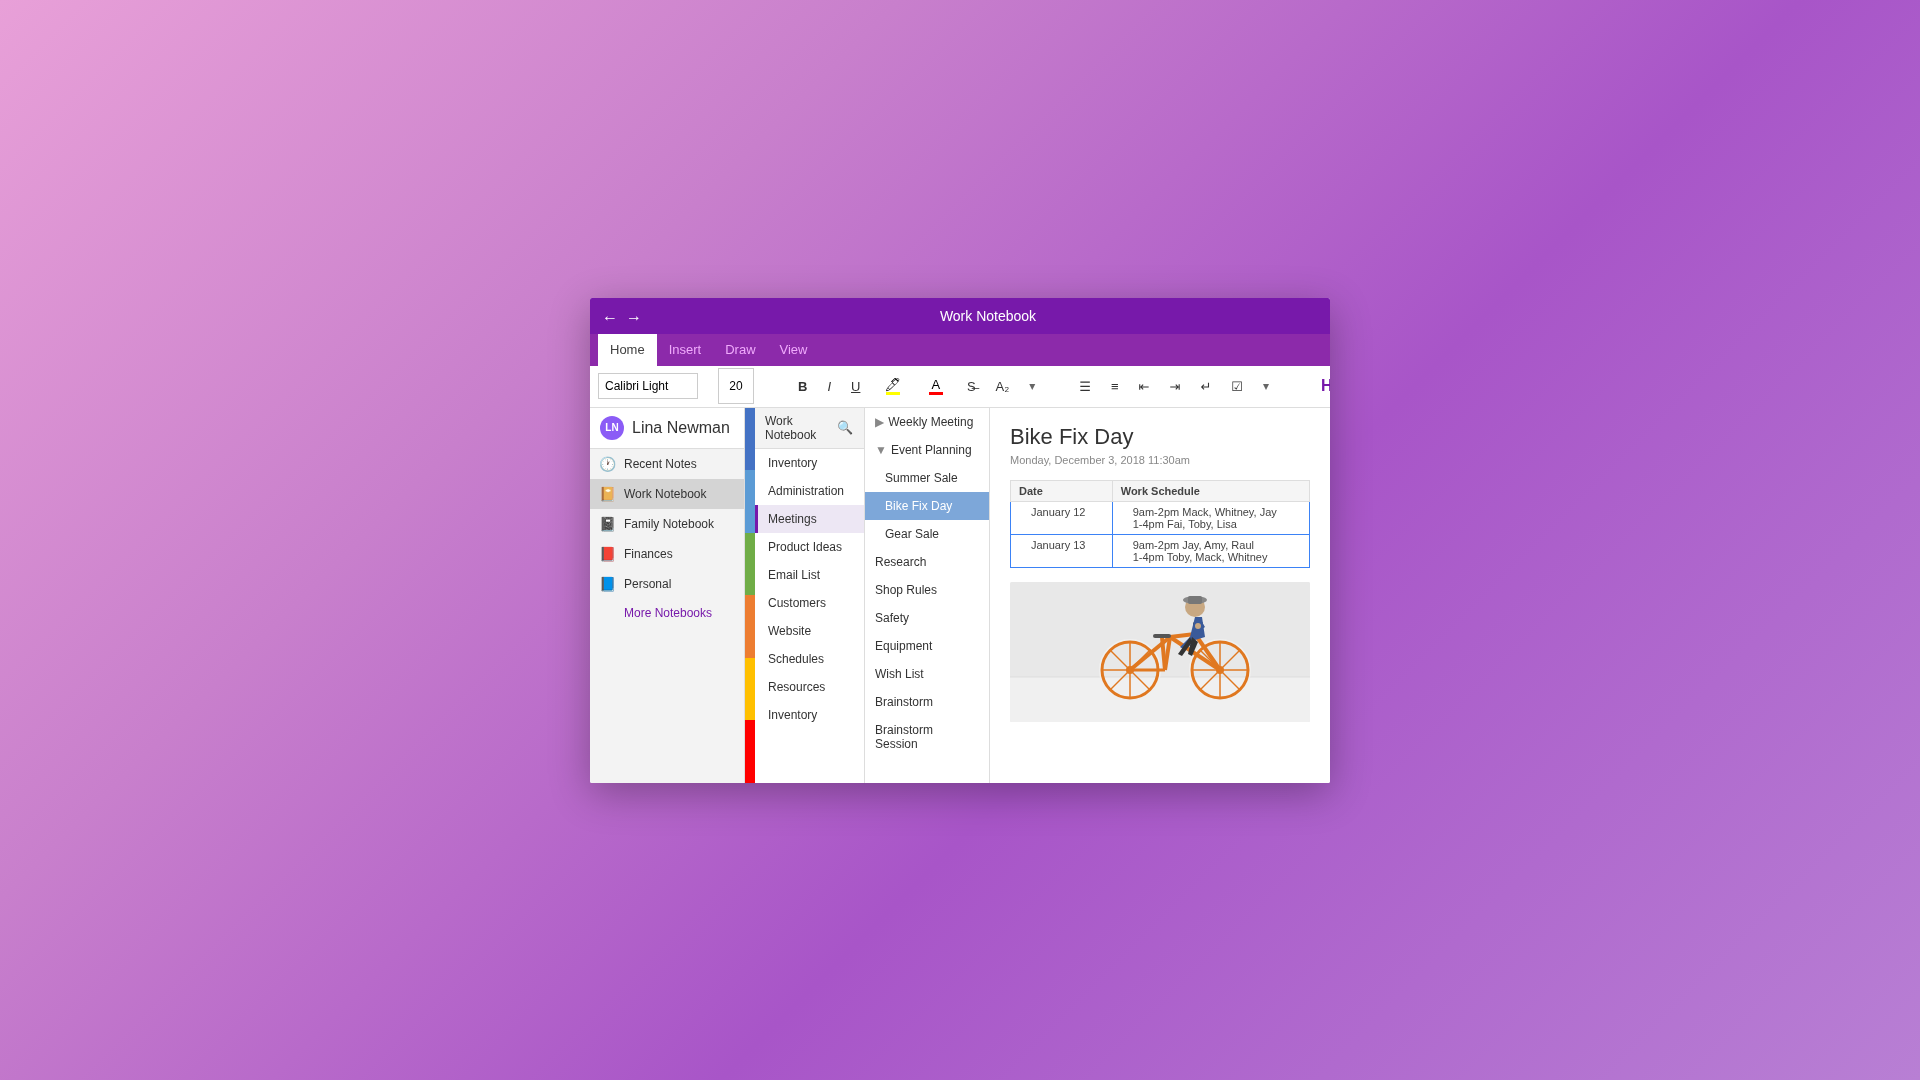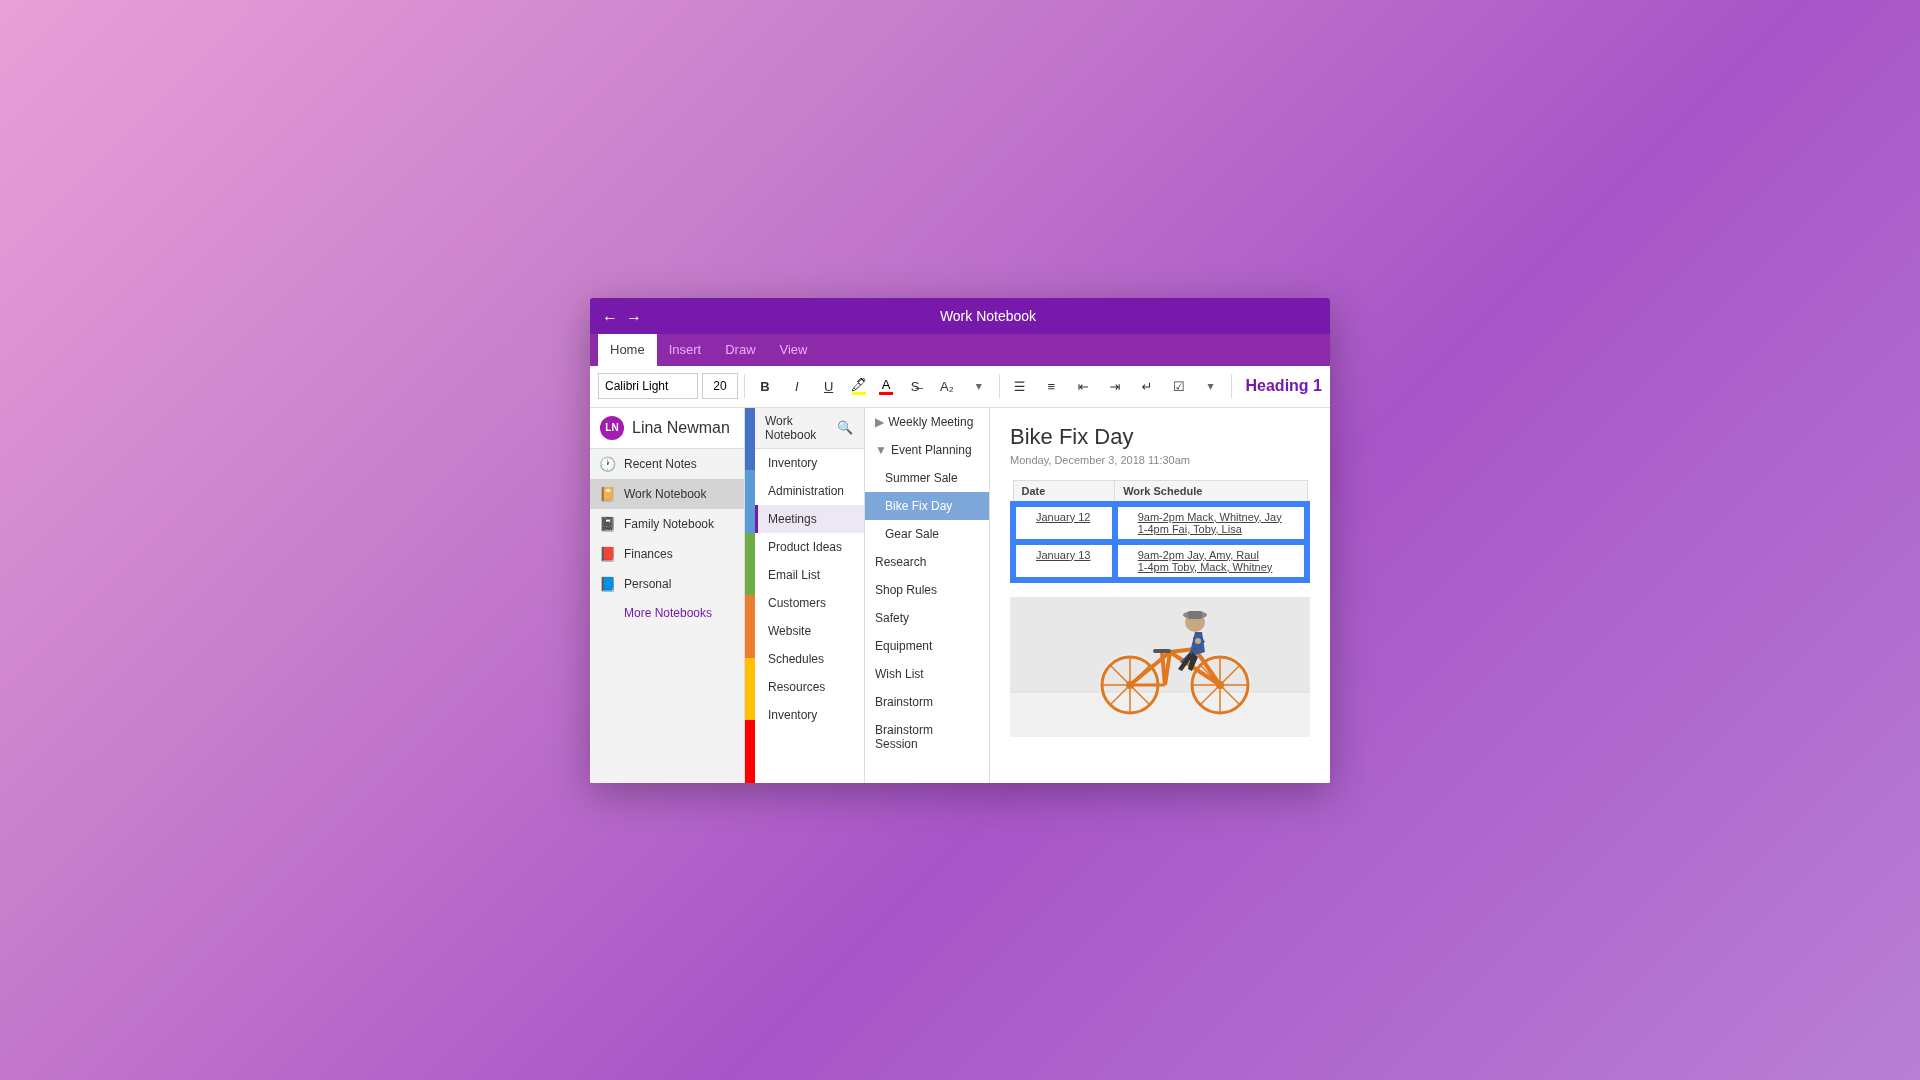--- a/index.html
+++ b/index.html
@@ -83,38 +83,37 @@
     }
 
     
     .toolbar {
       background: white;
       border-bottom: 1px solid #ddd;
       display: flex;
       align-items: center;
       padding: 4px 8px;
       height: 42px;
-      gap: 4px;
-      flex-shrink: 0;
-      justify-content: center;
+      gap: 20px;
+      flex-shrink: 0;
     }
 
     .font-selector {
       border: 1px solid #ccc;
       padding: 2px 6px;
       font-size: 12px;
       height: 26px;
       width: 100px;
     }
 
     .font-size {
       border: 1px solid #ccc;
       padding: 2px 4px;
       font-size: 12px;
-      height: 26px;
+      height: 36px;
       width: 36px;
       text-align: center;
     }
 
     .toolbar-divider {
       width: 1px;
       height: 24px;
       background: #ddd;
       margin: 0 2px;
     }
@@ -185,21 +184,21 @@
       display: flex;
       align-items: center;
       gap: 8px;
       border-bottom: 1px solid #ddd;
       background: white;
     }
 
     .user-avatar {
       width: 24px;
       height: 24px;
-      background: #a21caf;
+      background: #8b5cf6;
       border-radius: 50%;
       display: flex;
       align-items: center;
       justify-content: center;
       color: white;
       font-size: 10px;
       font-weight: bold;
       flex-shrink: 0;
     }
 
@@ -360,24 +359,23 @@
       background: #f5f5f5;
       padding: 4px 8px;
       text-align: left;
       border: 1px solid #ddd;
       font-weight: 600;
       color: #444;
     }
 
     .schedule-table td {
       padding: 4px 20px;
-      border: 6px solid #3b82f6;
+      border: 1px solid #3b82f6;
       color: #444;
       vertical-align: top;
-      text-decoration: underline;
     }
 
     .bike-image {
       width: 100%;
       height: 140px;
       background: linear-gradient(135deg, #f0f0f0 0%, #e0e0e0 100%);
       border-radius: 2px;
       display: flex;
       align-items: center;
       justify-content: center;

